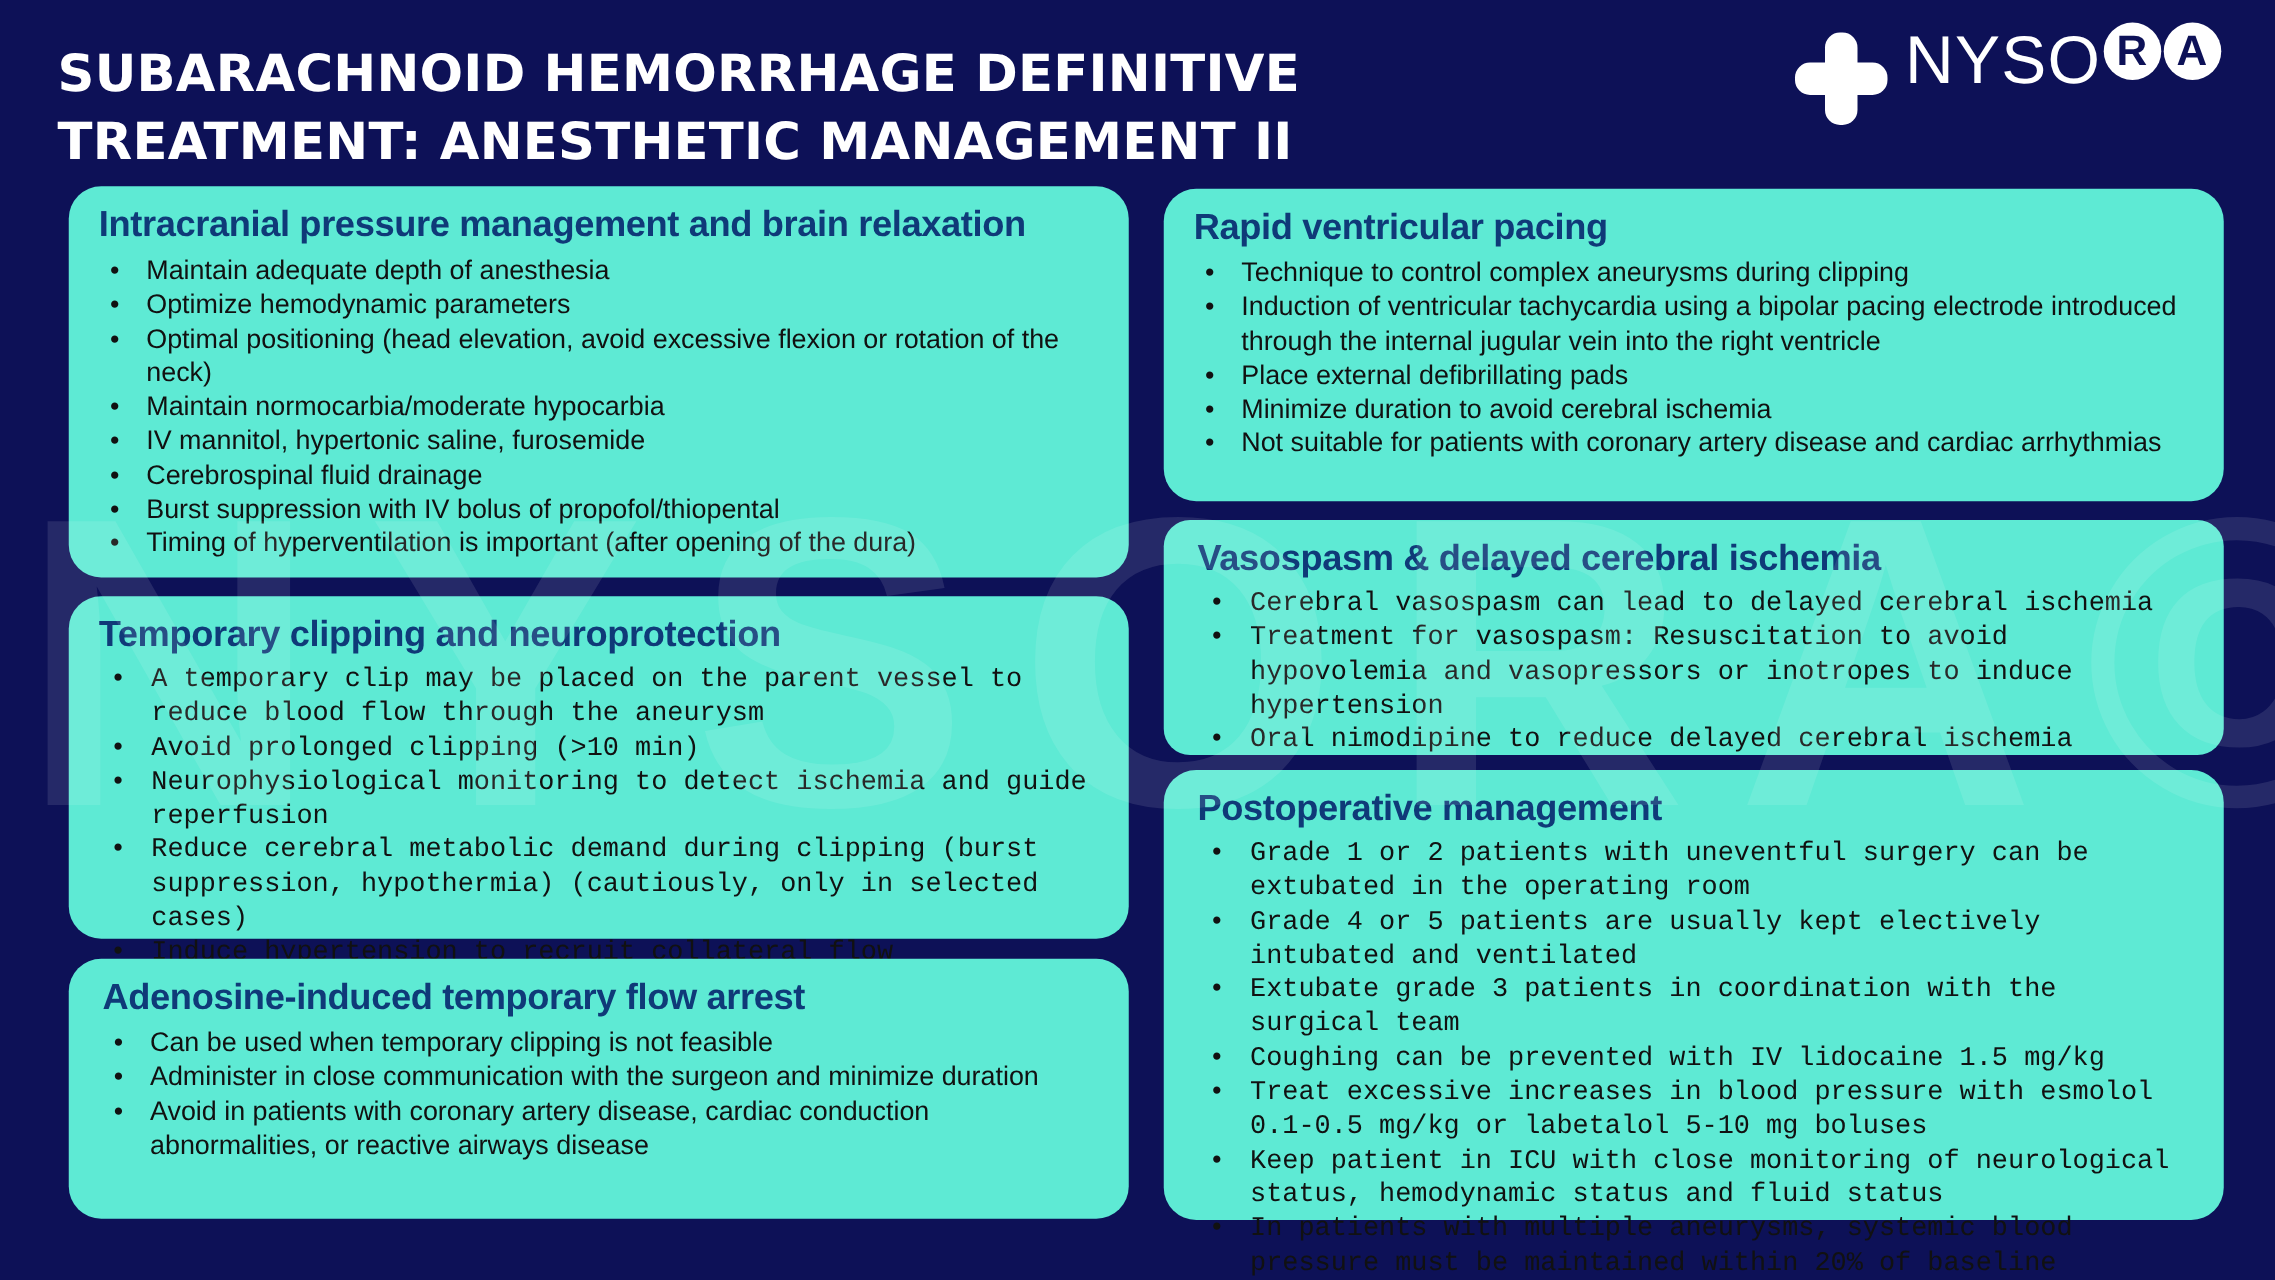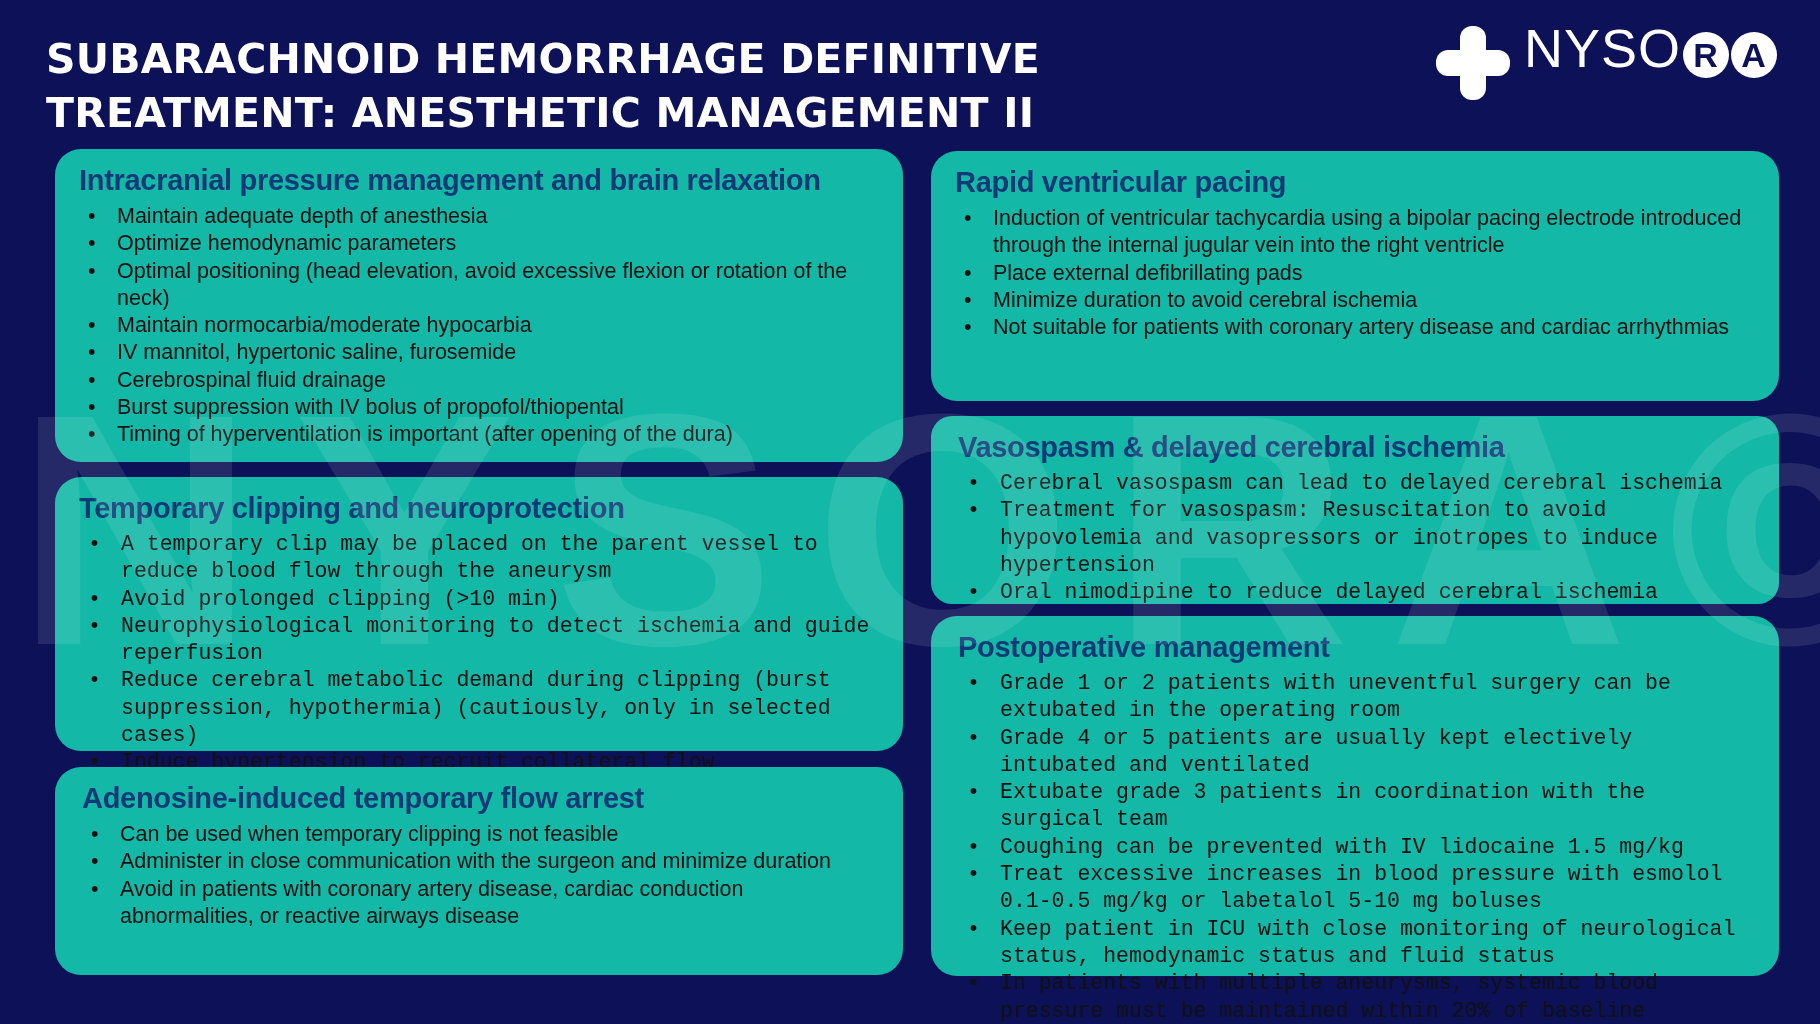--- a/index.html
+++ b/index.html
@@ -18,39 +18,39 @@
     .logo { position: absolute; left: 1436px; top: 24px; width: 340px; height: 80px; }
     .logo .cross { position: absolute; left: 0; top: 2px; width: 74px; height: 74px; }
     .logo .cross:before, .logo .cross:after {
       content: ""; position: absolute; background: #fff; border-radius: 12px;
     }
     .logo .cross:before { left: 24px; top: 0; width: 26px; height: 74px; }
     .logo .cross:after { left: 0; top: 24px; width: 74px; height: 26px; }
     .logo .brand {
       position: absolute; left: 88px; top: -6px; color: #fff;
       font-size: 54px; font-weight: normal; letter-spacing: 1px; line-height: 60px;
-      display: flex; align-items: flex-end;
+      display: flex; align-items: flex-start;
     }
     .logo .circ {
       display: inline-block; width: 46px; height: 46px; border-radius: 50%;
       background: #fff; color: #0d1157; font-size: 34px; font-weight: bold;
       text-align: center; line-height: 46px; margin-left: 2px;
     }
     .logo .sub {
       position: absolute; left: 88px; top: 46px; color: #fff;
       font-size: 31px; line-height: 36px;
     }
     .watermark {
       position: absolute; left: 16px; top: 370px; width: 1820px; height: 320px;
       color: rgba(255,255,255,0.10); font-size: 330px; font-weight: bold;
       letter-spacing: 40px; line-height: 320px; pointer-events: none; z-index: 2;
       white-space: nowrap;
     }
     .card {
-      position: absolute; background: #14b8a6; border-radius: 26px;
+      position: absolute; background: #5eead4; border-radius: 26px;
       box-sizing: border-box; padding: 12px 24px 0 24px; z-index: 1;
     }
     .card h2 {
       margin: 0 0 4px 0; color: #0f3a78; font-size: 29px; font-weight: bold;
       line-height: 38px; letter-spacing: -0.3px;
     }
     .card ul { margin: 0; padding: 0; list-style: none; }
     .card li {
       position: relative; padding-left: 38px; color: #111;
       font-size: 21.5px; line-height: 27.3px;
@@ -113,20 +113,21 @@
   <ul>
     <li>Can be used when temporary clipping is not feasible</li>
     <li>Administer in close communication with the surgeon and minimize duration</li>
     <li>Avoid in patients with coronary artery disease, cardiac conduction abnormalities, or reactive airways disease</li>
   </ul>
 </div>
 
 <div class="card" id="c4">
   <h2>Rapid ventricular pacing</h2>
   <ul>
+    <li>Technique to control complex aneurysms during clipping</li>
     <li>Induction of ventricular tachycardia using a bipolar pacing electrode introduced through the internal jugular vein into the right ventricle</li>
     <li>Place external defibrillating pads</li>
     <li>Minimize duration to avoid cerebral ischemia</li>
     <li>Not suitable for patients with coronary artery disease and cardiac arrhythmias</li>
   </ul>
 </div>
 
 <div class="card" id="c5">
   <h2>Vasospasm &amp; delayed cerebral ischemia</h2>
   <ul>

